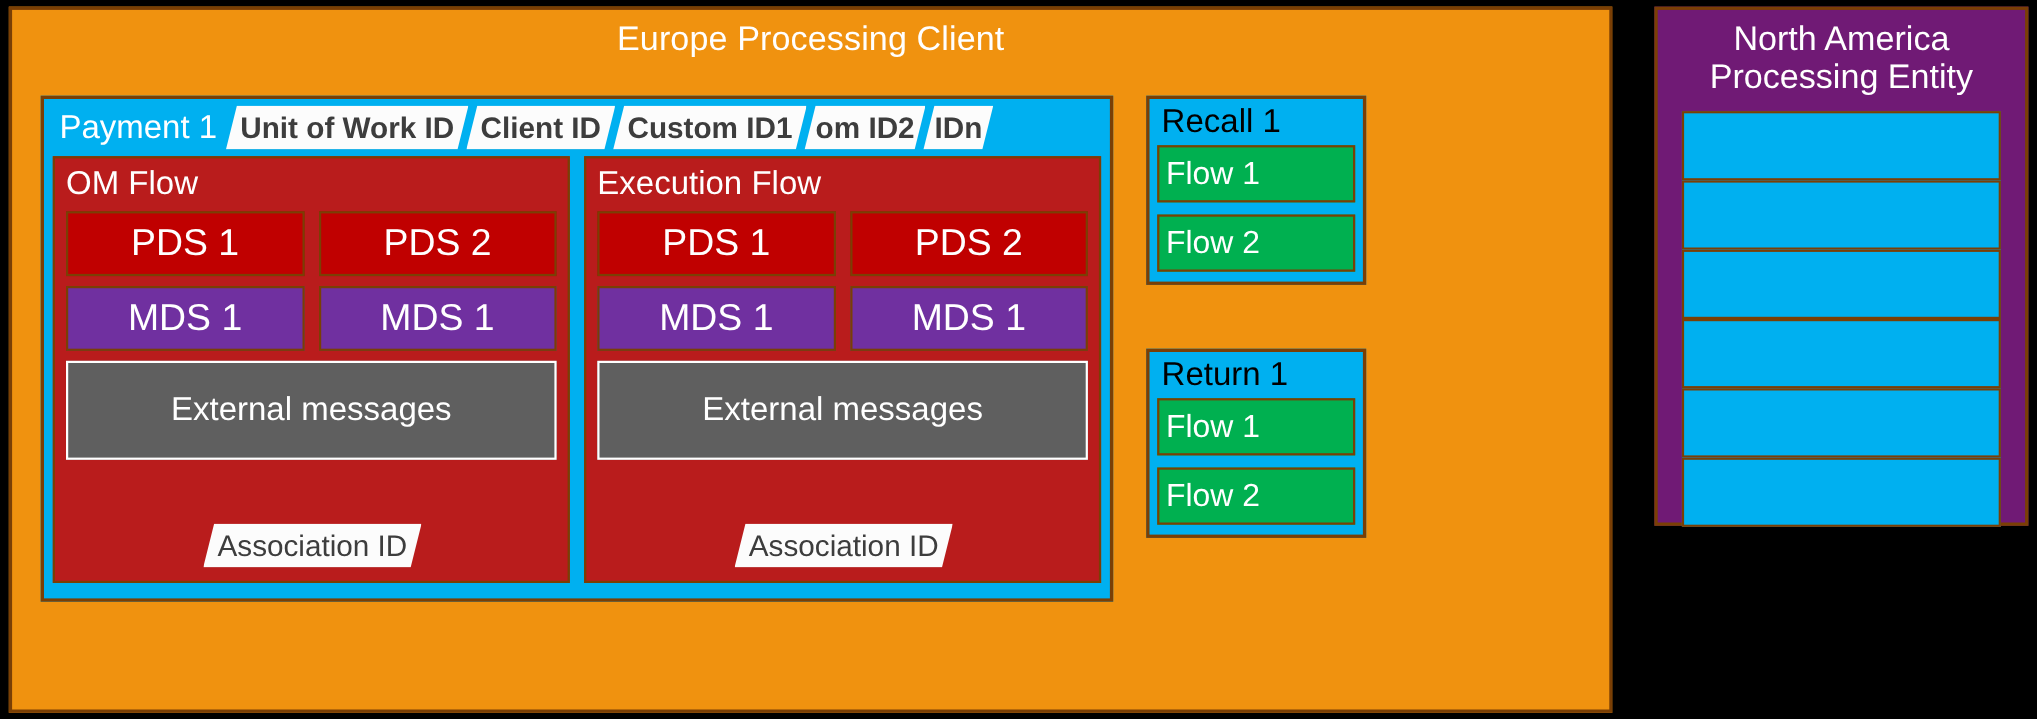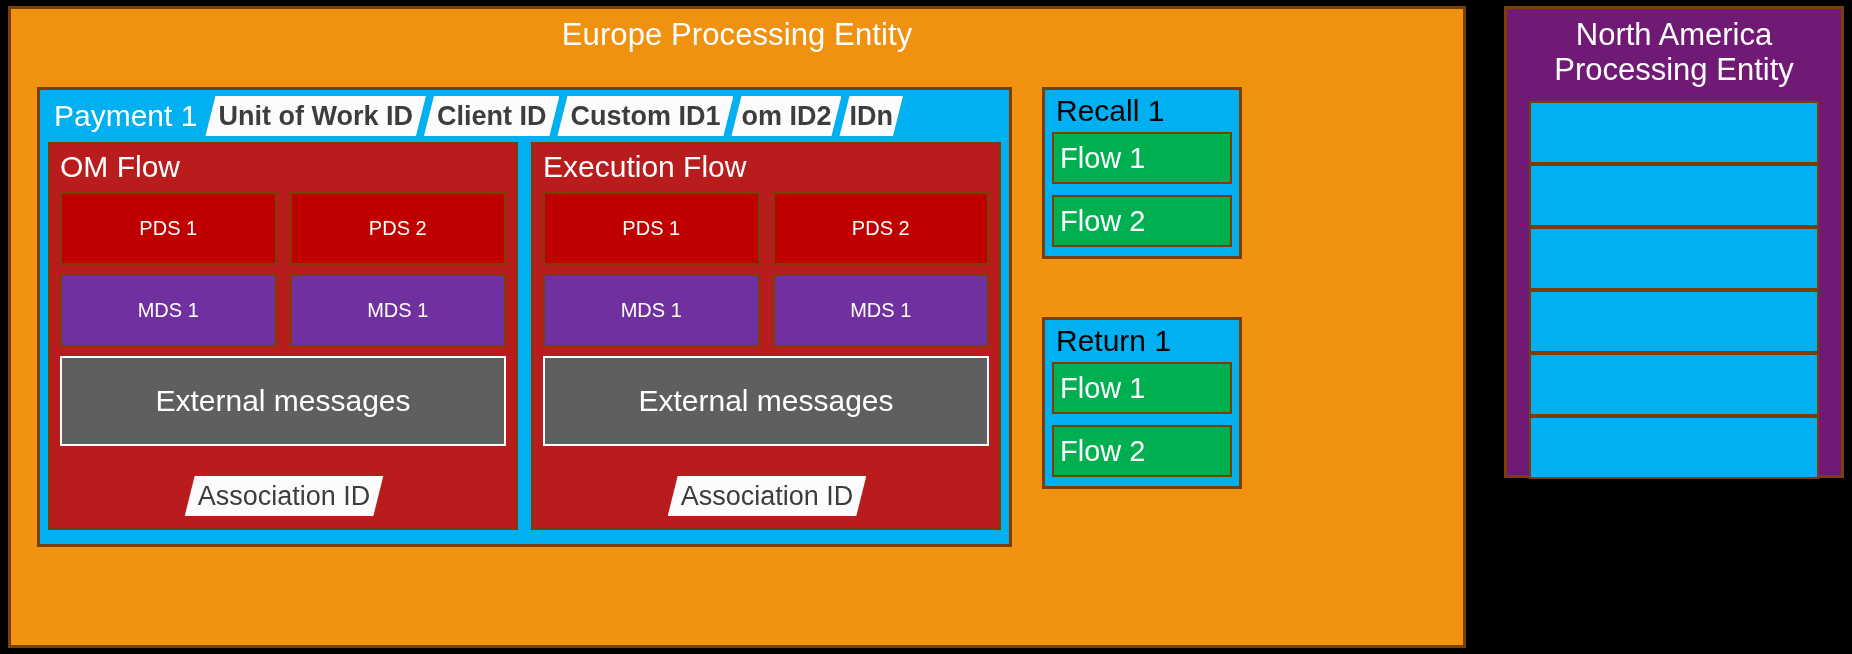--- a/index.html
+++ b/index.html
@@ -150,26 +150,26 @@
     white-space: nowrap;
   }
 
   .chip-grid {
     display: grid;
     grid-template-columns: 1fr 1fr;
     gap: 9px 13px;
   }
 
   .chip {
-    height: 73px;
+    height: 59px;
     display: flex;
     align-items: center;
     justify-content: center;
     color: #FFFFFF;
-    font-size: 20px;
+    font-size: 34px;
     border: 2px solid #7A3F05;
     box-sizing: border-box;
   }
   .chip.pds { background: #C00000; }
   .chip.mds { background: #7030A0; }
 
   .ext-messages {
     margin-top: 9px;
     height: 90px;
     background: #5F5F5F;
@@ -267,21 +267,21 @@
     box-sizing: border-box;
   }
 </style>
 </head>
 <body>
 
 <div class="canvas">
 
   <div class="entity-europe">
 
-    <div class="entity-title">Europe Processing Entity</div>
+    <div class="entity-title">Europe Processing Client</div>
 
     <div class="europe-body">
 
       <div class="payment-panel">
 
         <div class="payment-header">
           <span class="payment-label">Payment 1</span>
 
           <span class="tag-row">
             <span class="tag">Unit of Work ID</span>

